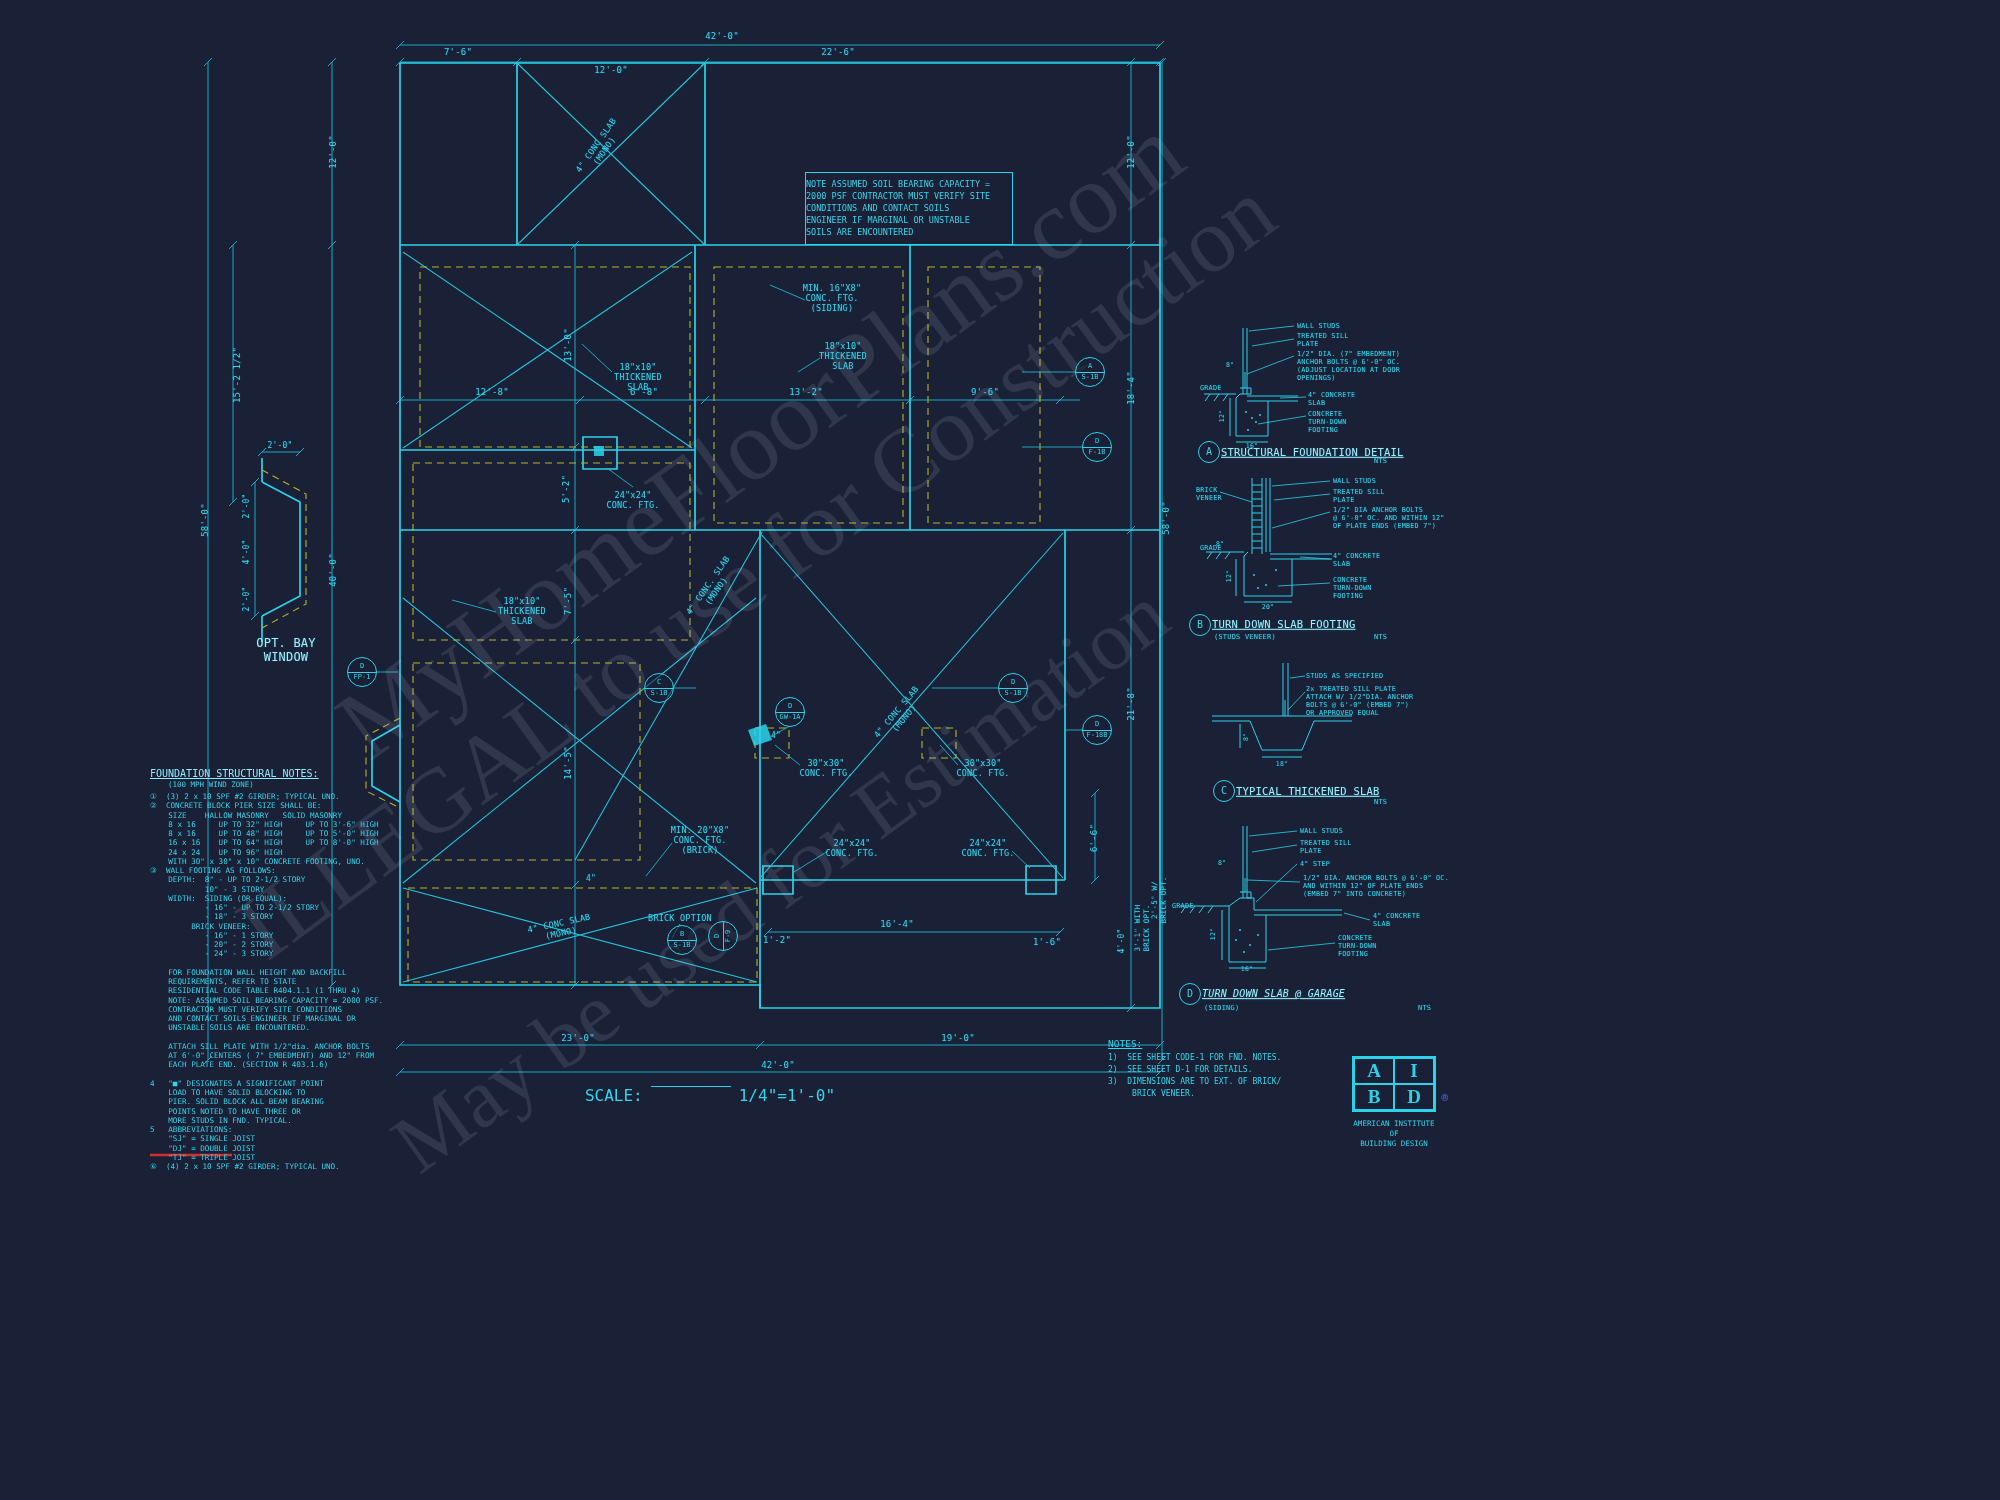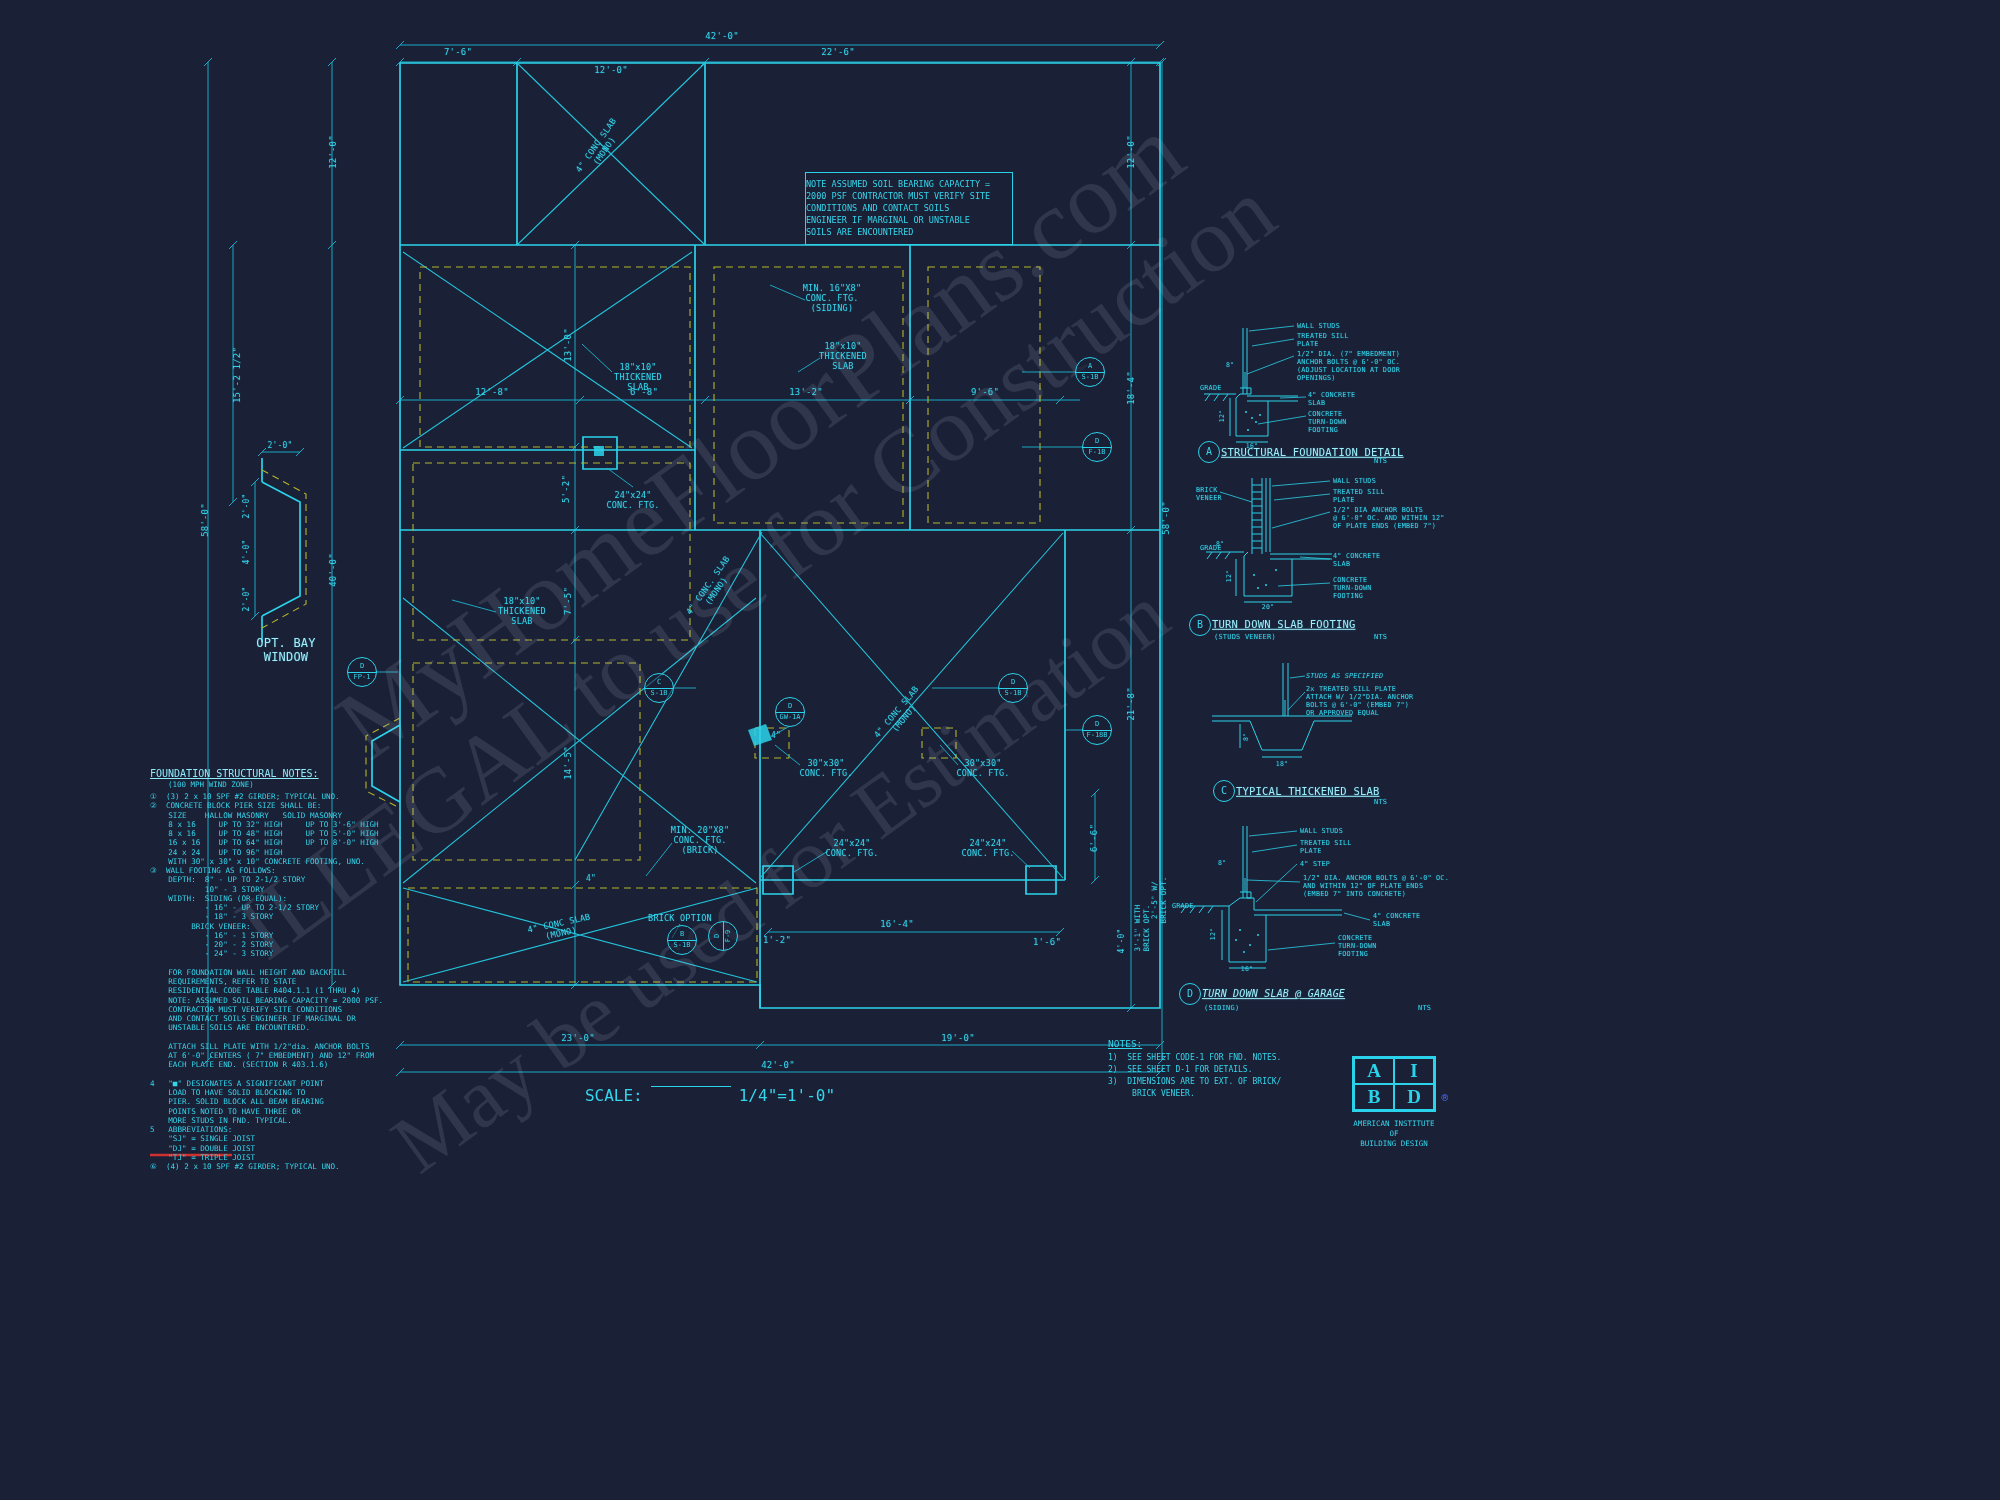--- a/index.html
+++ b/index.html
@@ -321,21 +321,21 @@
 SLAB</div>
       <div class="lbl anchor-left" style="left: 1333px; top: 588px; font-size: 6.8px; transform: translate(0px, -50%);">CONCRETE
 TURN-DOWN
 FOOTING</div>
       <div class="lbl" style="left: 1220px; top: 545px; font-size: 6.5px; transform: translate(-50%, -50%);">8"</div>
       <div class="lbl" style="left: 1230px; top: 576px; font-size: 6.5px; transform: translate(-50%, -50%) rotate(-90deg);">12"</div>
       <div class="lbl" style="left: 1268px; top: 608px; font-size: 6.5px; transform: translate(-50%, -50%);">20"</div>
       <div class="lbl bright und anchor-left" style="left: 1212px; top: 624px; font-size: 10.5px; transform: translate(0px, -50%);">TURN DOWN SLAB FOOTING</div>
       <div class="lbl anchor-left" style="left: 1214px; top: 637px; font-size: 7px; transform: translate(0px, -50%);">(STUDS VENEER)</div>
       <div class="lbl anchor-left" style="left: 1374px; top: 637px; font-size: 7px; transform: translate(0px, -50%);">NTS</div>
-      <div class="lbl anchor-left" style="left: 1306px; top: 676px; font-size: 6.8px; transform: translate(0px, -50%); font-style: italic;">STUDS AS SPECIFIED</div>
+      <div class="lbl anchor-left" style="left: 1306px; top: 676px; font-size: 6.8px; transform: translate(0px, -50%);">STUDS AS SPECIFIED</div>
       <div class="lbl anchor-left" style="left: 1306px; top: 701px; font-size: 6.8px; transform: translate(0px, -50%);">2x TREATED SILL PLATE
 ATTACH W/ 1/2"DIA. ANCHOR
 BOLTS @ 6'-0" (EMBED 7")
 OR APPROVED EQUAL</div>
       <div class="lbl" style="left: 1247px; top: 737px; font-size: 6.5px; transform: translate(-50%, -50%) rotate(-90deg);">8"</div>
       <div class="lbl" style="left: 1282px; top: 765px; font-size: 6.5px; transform: translate(-50%, -50%);">18"</div>
       <div class="lbl bright und anchor-left" style="left: 1236px; top: 791px; font-size: 10.5px; transform: translate(0px, -50%);">TYPICAL THICKENED SLAB</div>
       <div class="lbl anchor-left" style="left: 1374px; top: 802px; font-size: 7px; transform: translate(0px, -50%);">NTS</div>
       <div class="lbl anchor-left" style="left: 1300px; top: 831px; font-size: 6.8px; transform: translate(0px, -50%);">WALL STUDS</div>
       <div class="lbl anchor-left" style="left: 1300px; top: 847px; font-size: 6.8px; transform: translate(0px, -50%);">TREATED SILL

